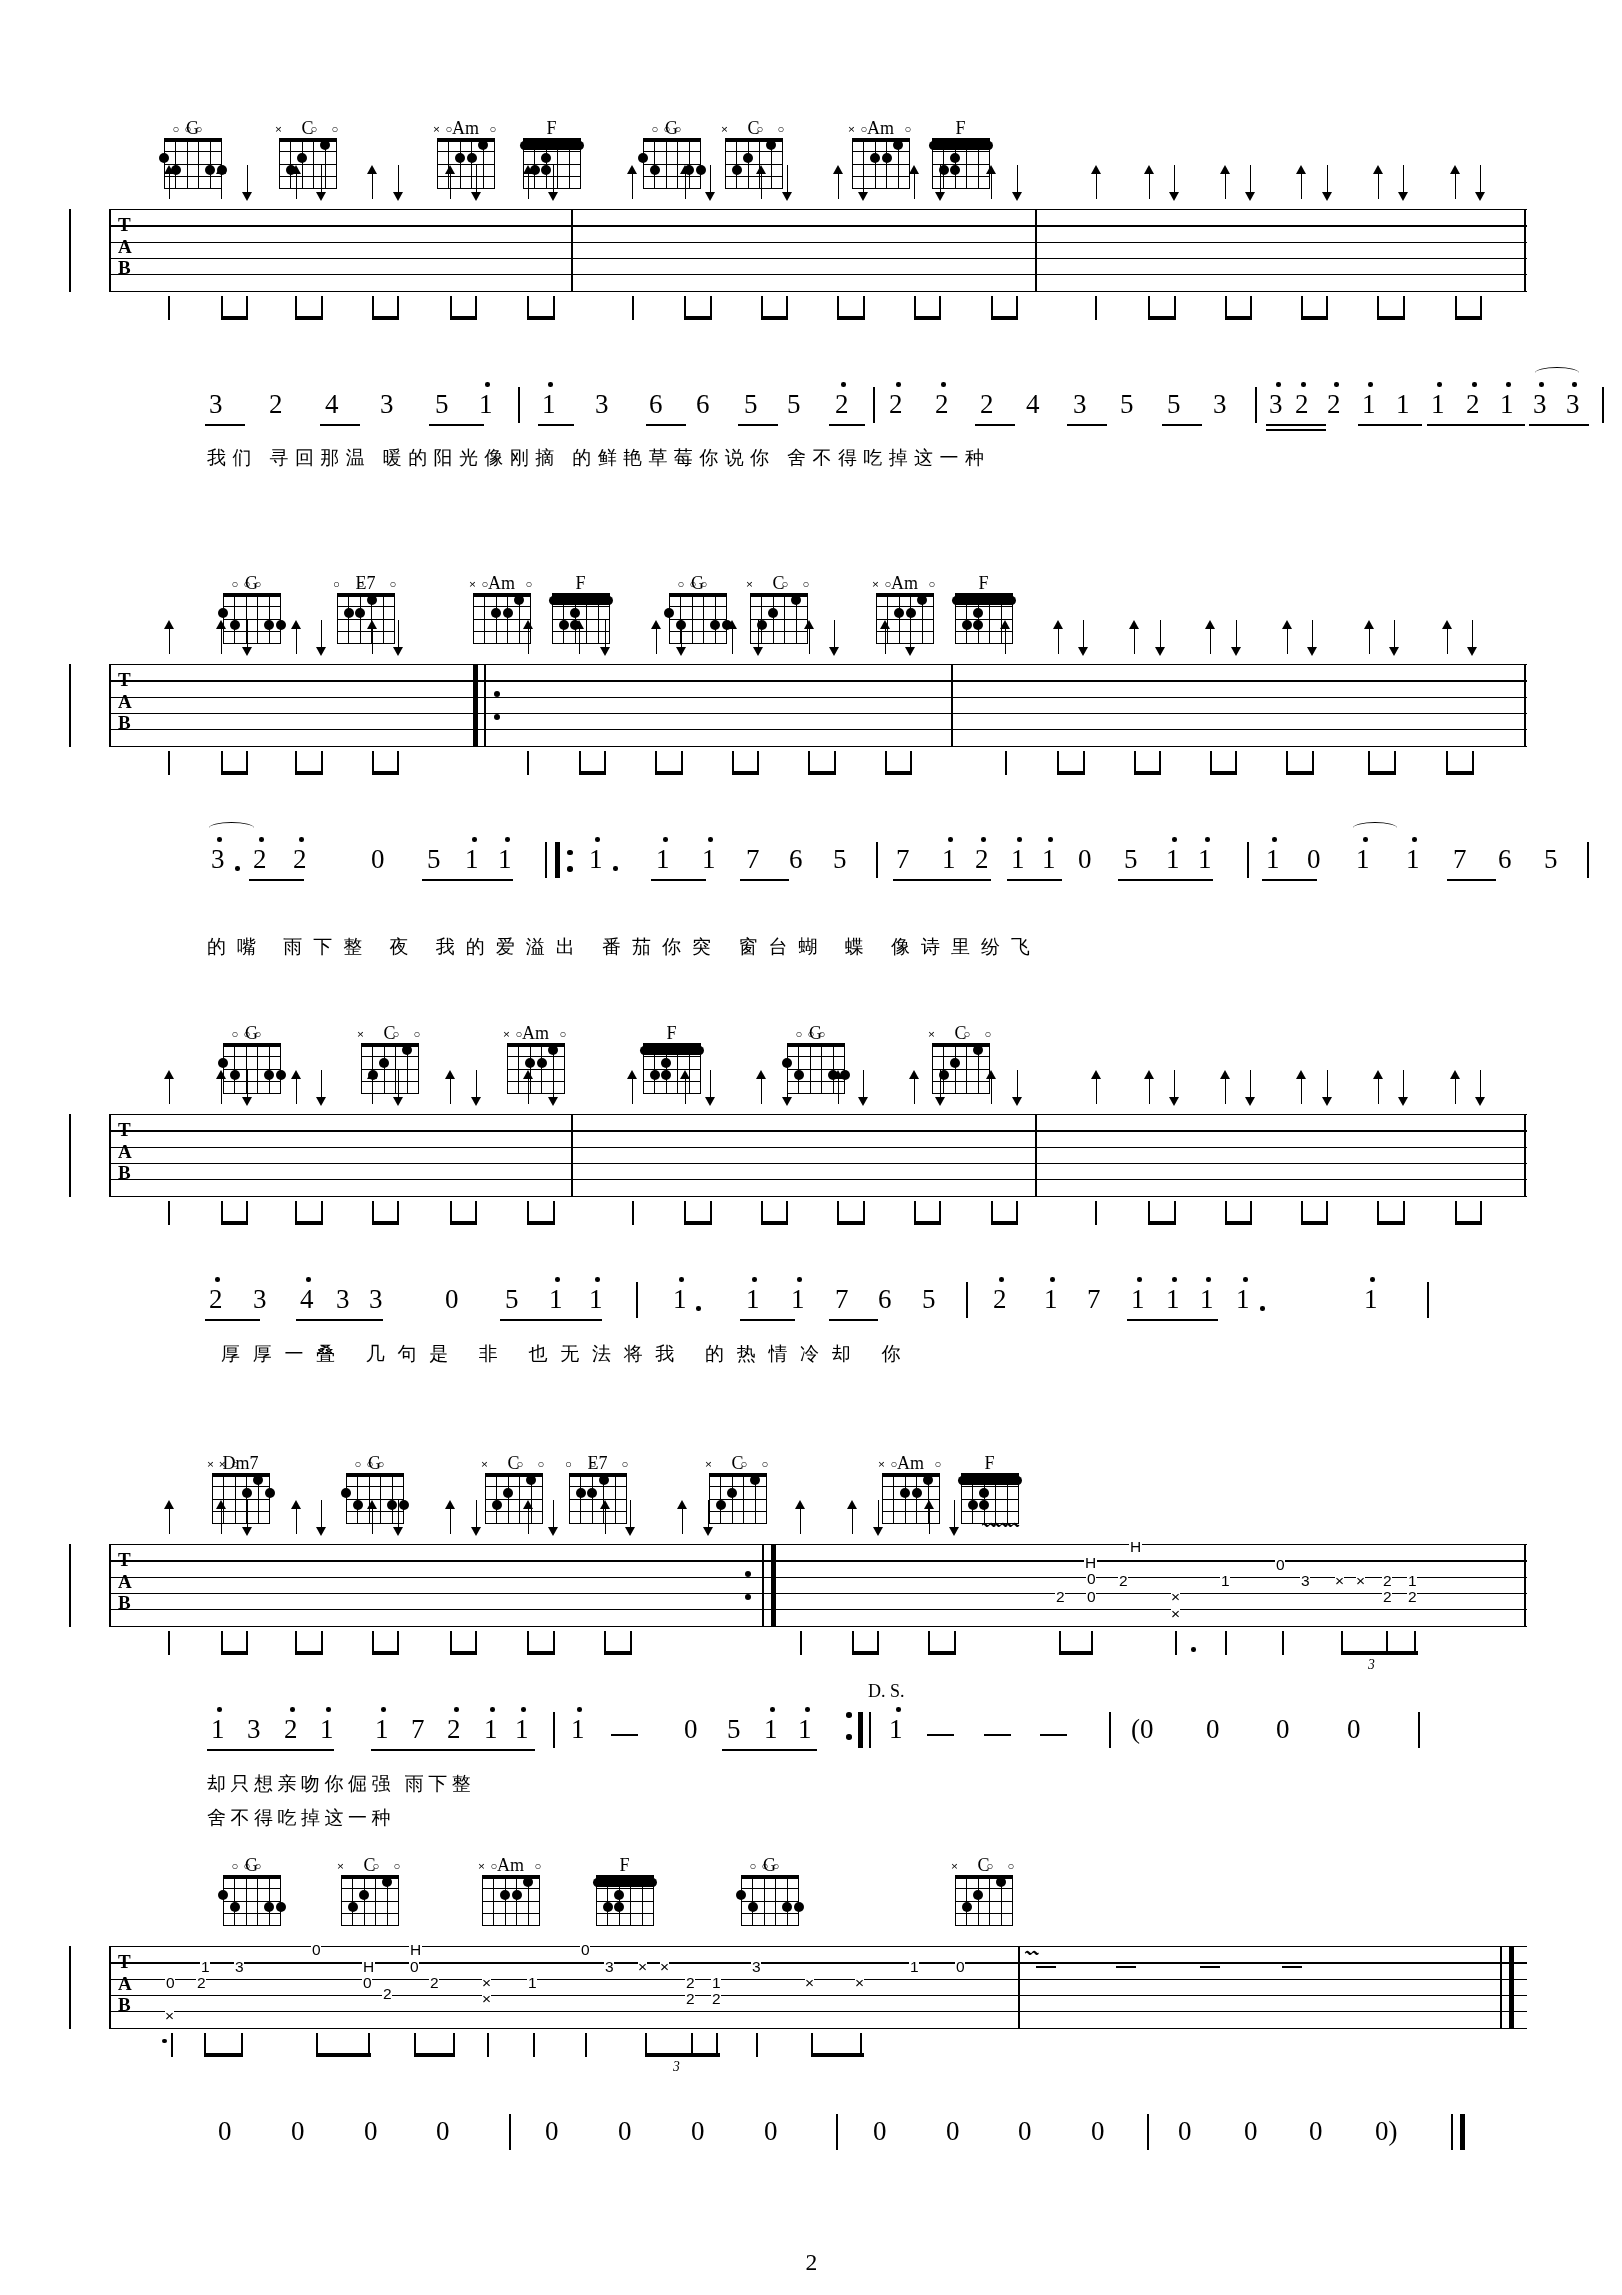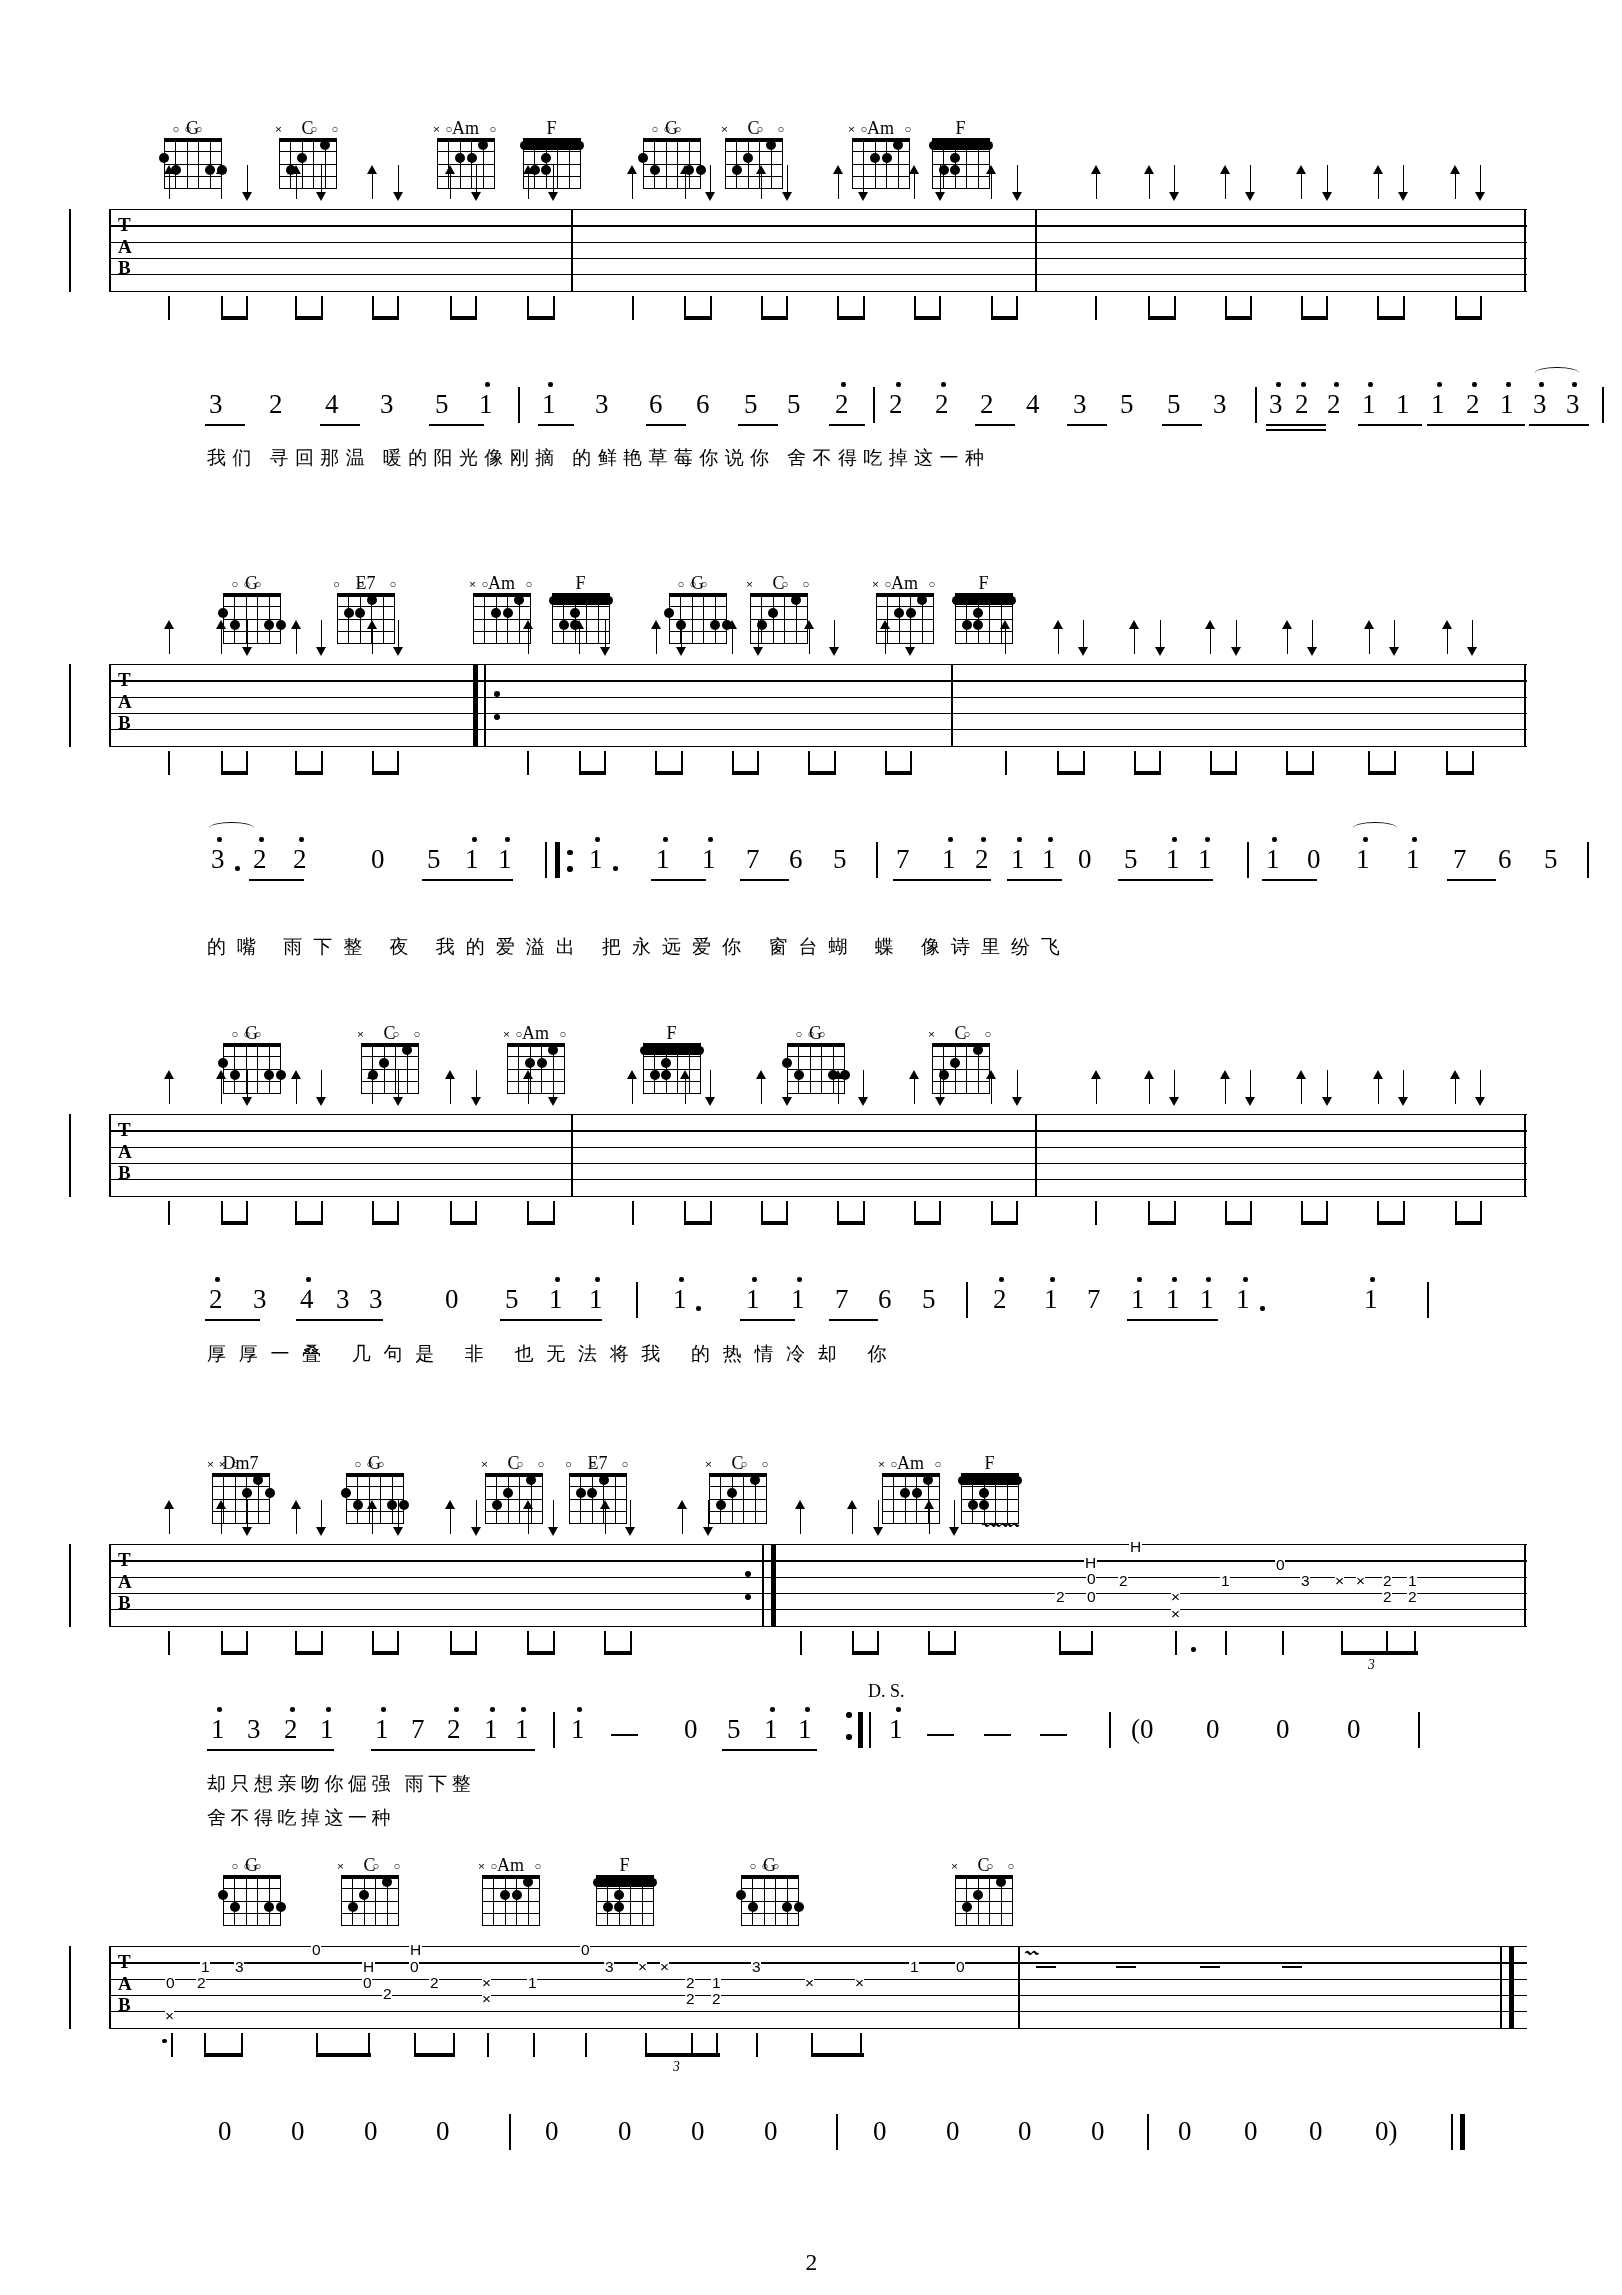--- a/index.html
+++ b/index.html
@@ -973,21 +973,21 @@
       <div class="dotabove" style="left:1412px;top:-9px;"></div>
   <div class="jnum" style="left:1453px;top:0;">7</div>
   <div class="jnum" style="left:1498px;top:0;">6</div>
   <div class="jnum" style="left:1544px;top:0;">5</div>
   <div class="und1" style="left:1262px;top:33px;width:55px;"></div>
   <div class="und1" style="left:1447px;top:33px;width:49px;"></div>
   <div class="slur" style="left:1353px;top:-23.6px;width:44px;"></div>
   <div class="vbar" style="left:1587px;top:-3.6px;height:36px;"></div>
 </div>
 
-<div class="lyric" style="left:207px;top:936px;letter-spacing:11px;">的嘴 雨下整 夜 我的爱溢出 把永远爱你 窗台蝴 蝶 像诗里纷飞</div>
+<div class="lyric" style="left:207px;top:936px;letter-spacing:11px;">的嘴 雨下整 夜 我的爱溢出 番茄你突 窗台蝴 蝶 像诗里纷飞</div>
 
 <div class="system" style="top:1023px;left:109px;width:1418px;">
 
   <div class="chord" style="left:109px;top:0;">
     <div class="cname">G</div>
     <div class="grid">
       <div class="nut"></div>
       <div class="h" style="top:12.7px;"></div>
           <div class="h" style="top:25.5px;"></div>
           <div class="h" style="top:38px;"></div>
@@ -1376,21 +1376,21 @@
   <div class="jnum" style="left:1236px;top:0;">1</div>
       <div class="dotabove" style="left:1243px;top:-9px;"></div>
   <div class="dotafter" style="left:1260px;top:20px;"></div>
   <div class="und1" style="left:1127px;top:33px;width:91px;"></div>
 
   <div class="jnum" style="left:1364px;top:0;">1</div>
       <div class="dotabove" style="left:1370px;top:-9px;"></div>
   <div class="vbar" style="left:1427px;top:-3.6px;height:36px;"></div>
 </div>
 
-<div class="lyric" style="left:207px;top:1343px;letter-spacing:12.7px;">厚厚一叠 几句是 非 也无法将我 的热情冷却 你</div>
+<div class="lyric" style="left:221px;top:1343px;letter-spacing:12.7px;">厚厚一叠 几句是 非 也无法将我 的热情冷却 你</div>
 
 <div class="system" style="top:1453px;left:109px;width:1418px;">
 
   <div class="chord" style="left:98px;top:0;">
     <div class="cname">Dm7</div>
     <div class="grid">
       <div class="nut"></div>
       <div class="h" style="top:12.7px;"></div>
           <div class="h" style="top:25.5px;"></div>
           <div class="h" style="top:38px;"></div>

